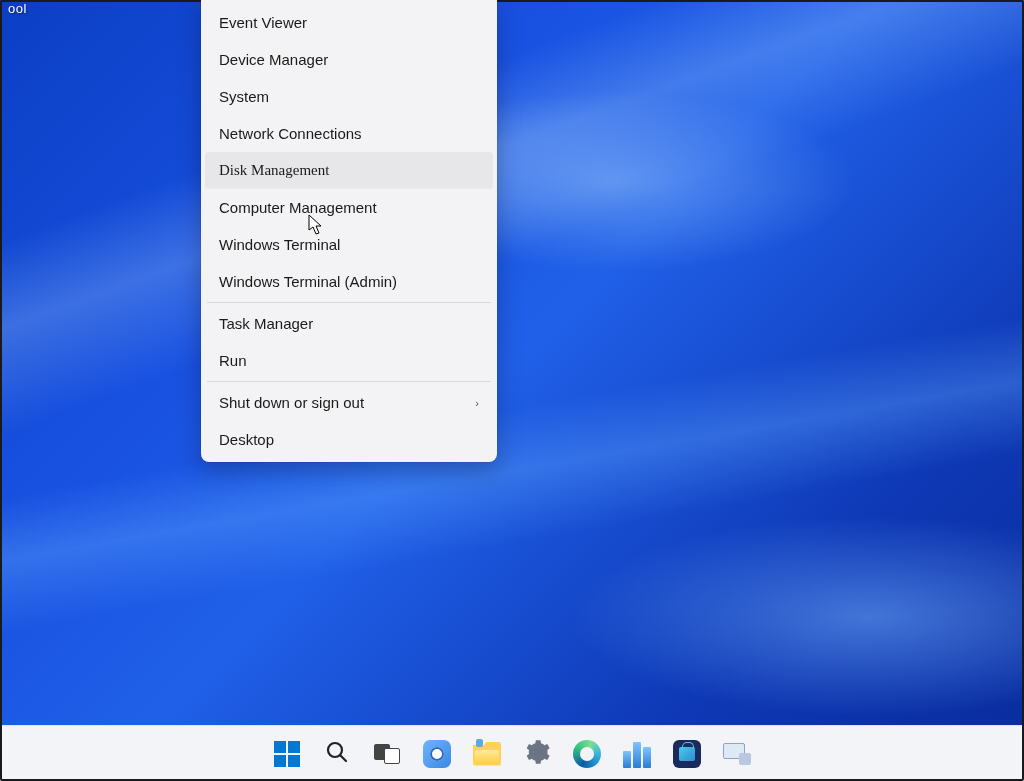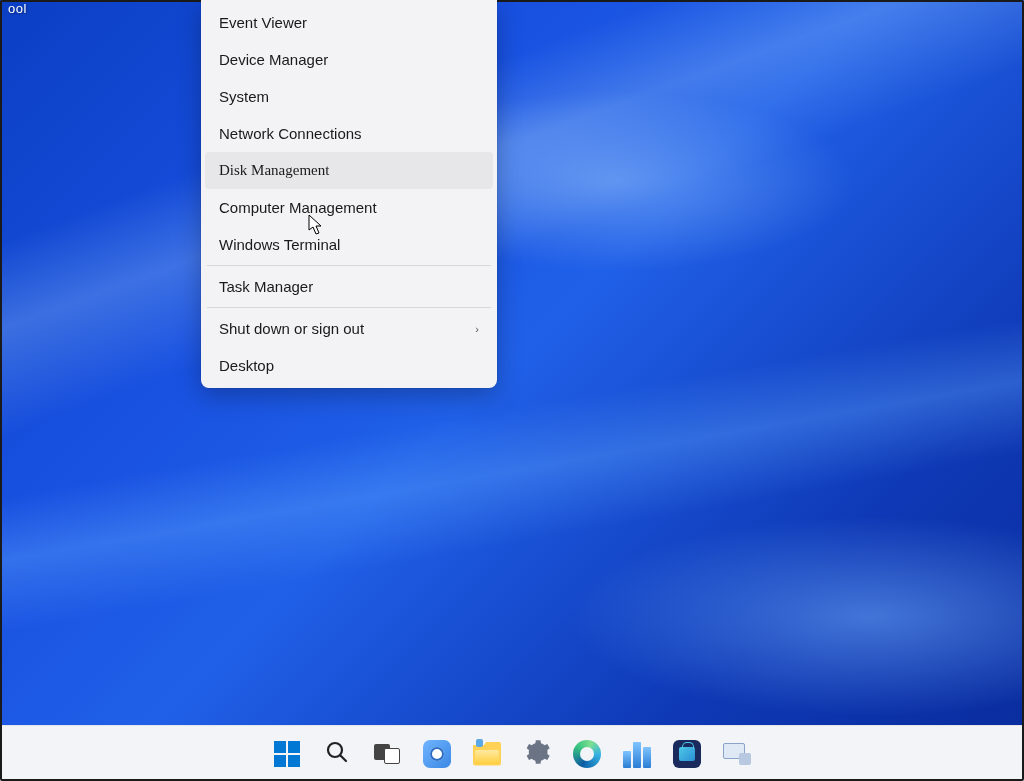--- a/index.html
+++ b/index.html
@@ -222,23 +222,29 @@
       </div>
       <div class="menu-item hovered">
         <span>Disk Management</span>
       </div>
       <div class="menu-item">
         <span>Computer Management</span>
       </div>
       <div class="menu-item">
         <span>Windows Terminal</span>
       </div>
+      <div class="menu-item">
+        <span>Windows Terminal (Admin)</span>
+      </div>
       <div class="menu-separator"></div>
       <div class="menu-item">
         <span>Task Manager</span>
+      </div>
+      <div class="menu-item">
+        <span>Run</span>
       </div>
       <div class="menu-separator"></div>
       <div class="menu-item">
         <span>Shut down or sign out</span>
         <span class="chevron">›</span>
       </div>
       <div class="menu-item">
         <span>Desktop</span>
       </div>
     </div>

